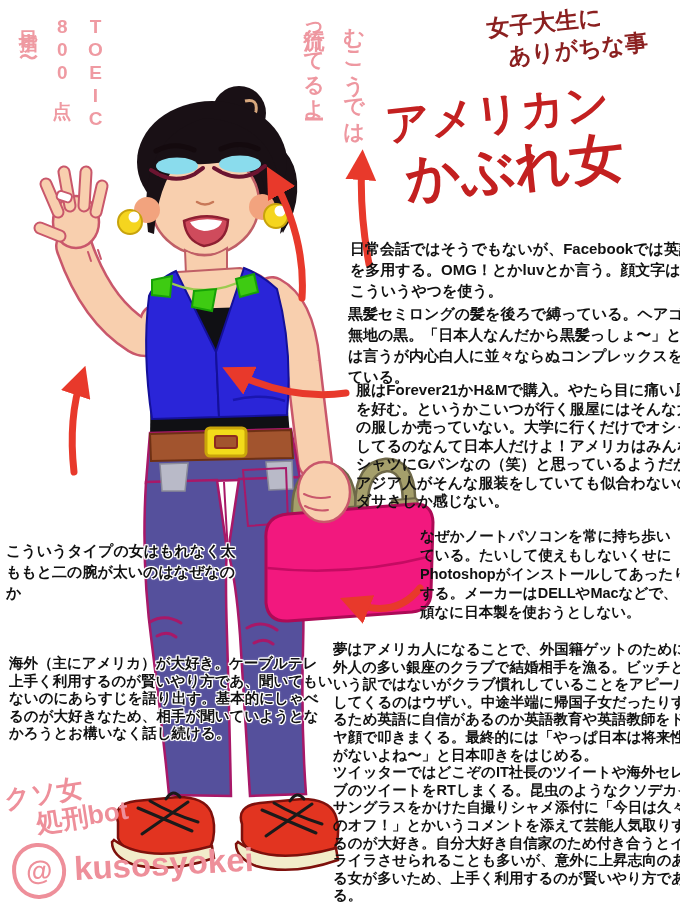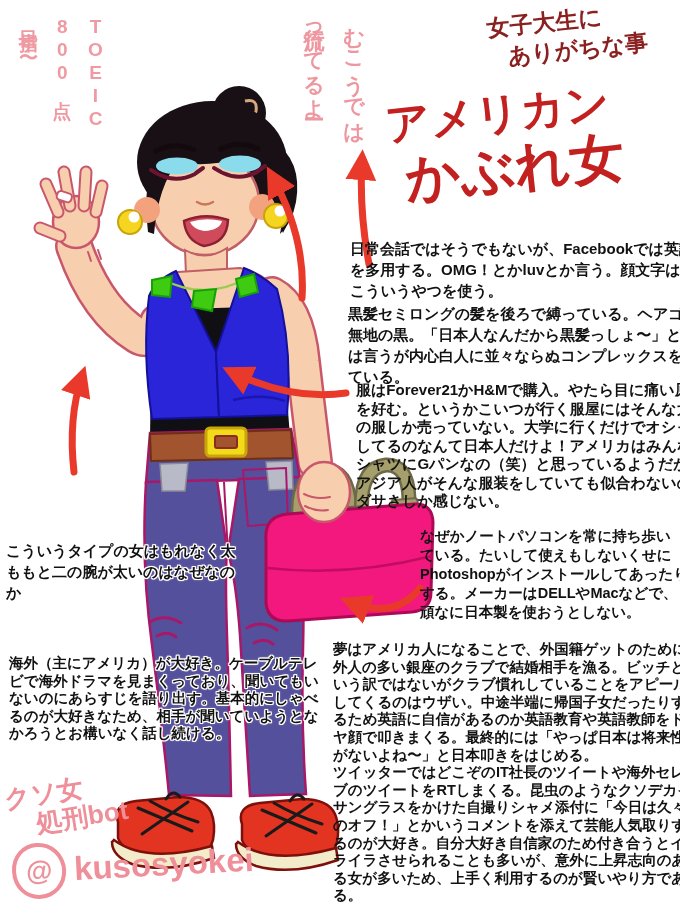--- a/index.html
+++ b/index.html
@@ -235,21 +235,21 @@
 サングラスをかけた自撮りシャメ添付に「今日は久々
 のオフ！」とかいうコメントを添えて芸能人気取りす
 るのが大好き。自分大好き自信家のため付き合うとイ
 ライラさせられることも多いが、意外に上昇志向のあ
 る女が多いため、上手く利用するのが賢いやり方であ
 る。</div>
   <div class="note outlined" id="note-thighs">こういうタイプの女はもれなく太
 ももと二の腕が太いのはなぜなの
 か</div>
   <div class="note outlined" id="note-dramas">海外（主にアメリカ）が大好き。ケーブルテレ
-ビで海外ドラマを見まくっており、聞いてもい
+上手く利用するのが賢いやり方であ、聞いてもい
 ないのにあらすじを語り出す。基本的にしゃべ
 るのが大好きなため、相手が聞いていようとな
 かろうとお構いなく話し続ける。</div>
 
   <div class="hw" id="bot-name">
     <div class="l1">クソ女</div>
     <div class="l2">処刑bot</div>
   </div>
   <div class="hw" id="bot-handle">
     <span class="at-circle">@</span>

